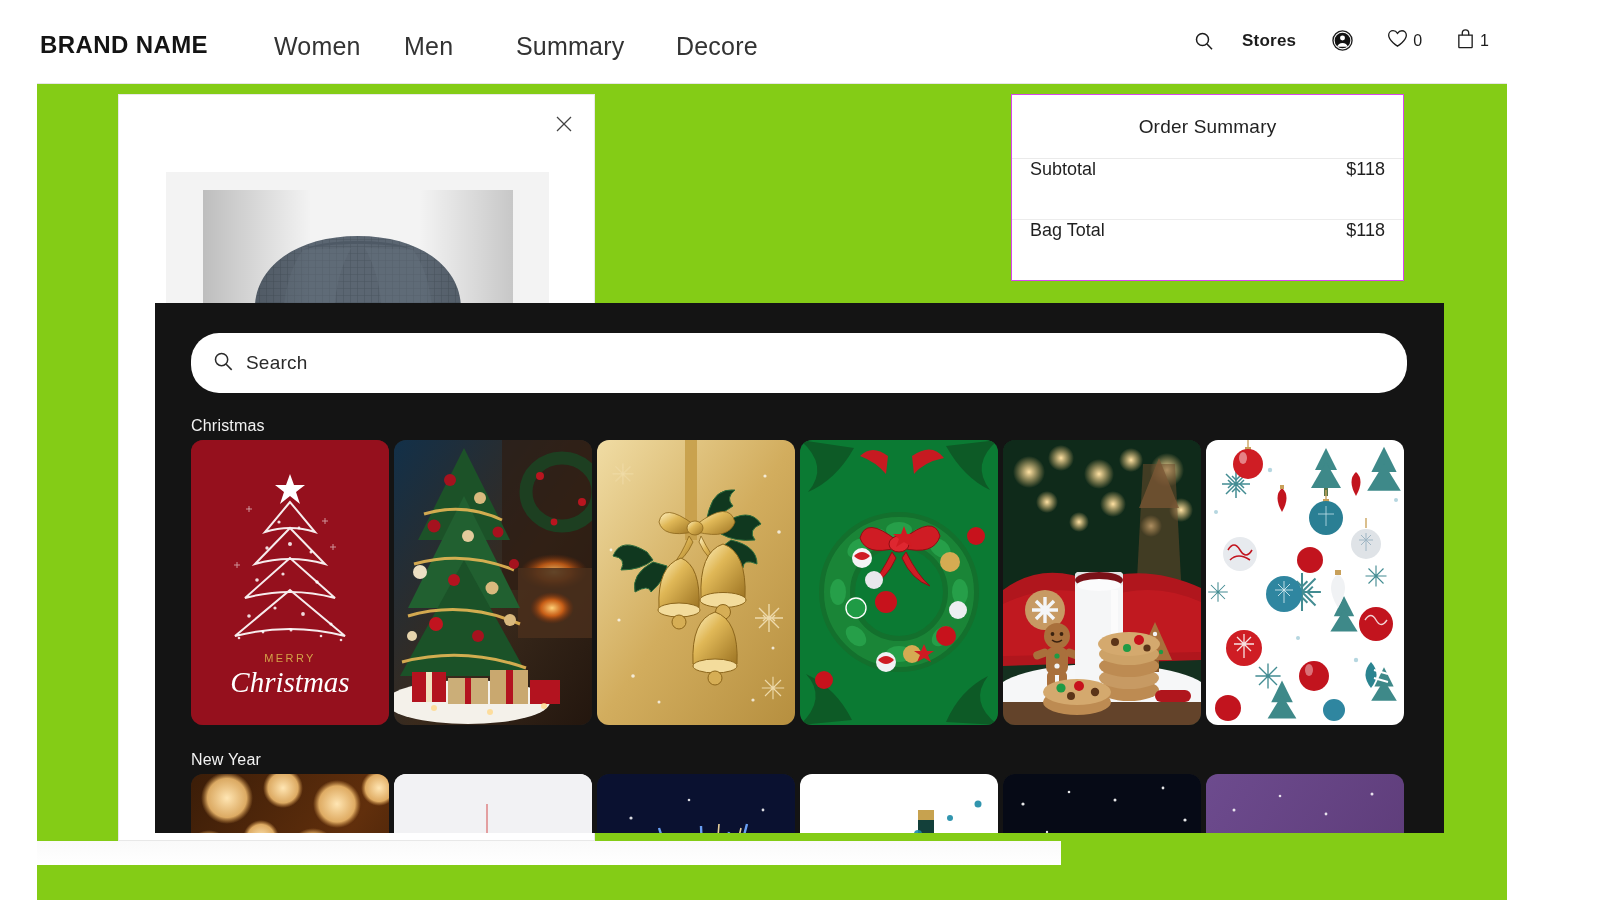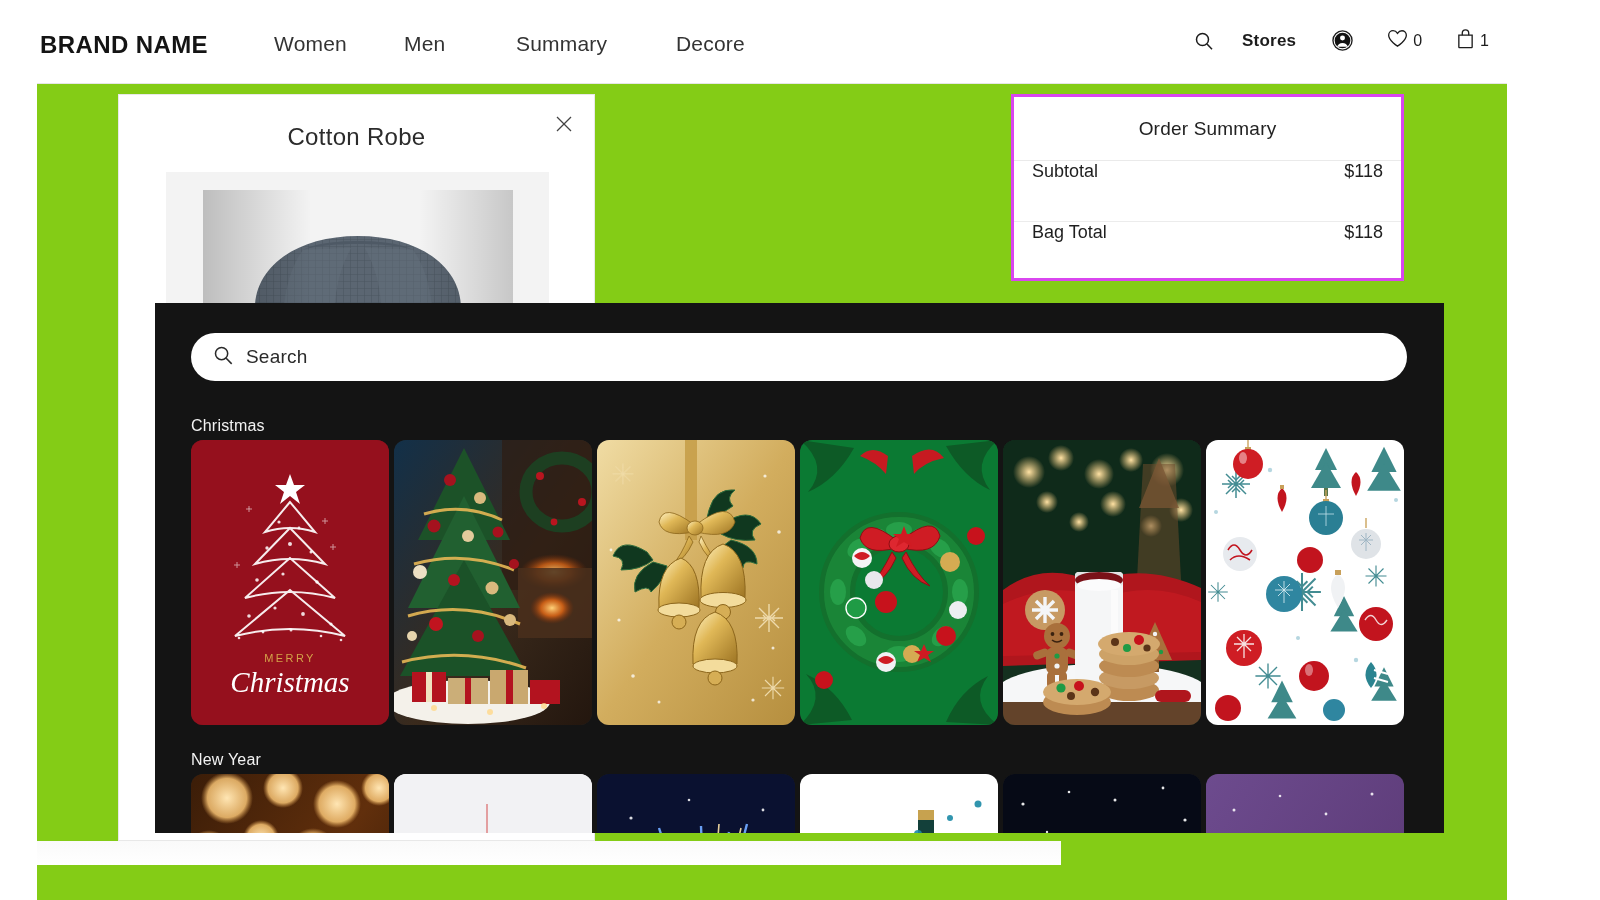--- a/index.html
+++ b/index.html
@@ -42,21 +42,21 @@
     color: #141414;
   }
   .nav {
     position: absolute;
     left: 237px;
     top: 32px;
     display: flex;
     gap: 0;
   }
   .nav-item {
-    font-size: 21px;
+    font-size: 25px;
     color: #333333;
     font-weight: 400;
     letter-spacing: 0.2px;
     cursor: pointer;
   }
   .nav-item:nth-child(1) { width: 130px; }
   .nav-item:nth-child(2) { width: 112px; }
   .nav-item:nth-child(3) { width: 160px; }
   .nav-item:nth-child(4) { width: 120px; }
 
@@ -132,21 +132,21 @@
   }
 
   
   .order-summary {
     position: absolute;
     left: 974px;
     top: 94px;
     width: 393px;
     height: 187px;
     background: #ffffff;
-    border: 3px solid #d946ef;
+    border: 1px solid #d946ef;
   }
   .os-head {
     height: 64px;
     display: flex; align-items: center; justify-content: center;
     border-bottom: 1px solid #eaeaea;
     font-size: 19px;
     color: #222222;
     letter-spacing: 0.2px;
   }
   .os-row {
@@ -169,21 +169,21 @@
     height: 530px;
     background: #141414;
     overflow: hidden;
     z-index: 50;
   }
   .search-pill {
     position: absolute;
     left: 36px;
     top: 30px;
     width: 1216px;
-    height: 48px;
+    height: 60px;
     background: #ffffff;
     border-radius: 28px;
     display: flex;
     align-items: center;
     padding-left: 22px;
     cursor: text;
   }
   .search-ph {
     font-size: 19px;
     color: #2a2a2a;
@@ -290,21 +290,20 @@
             <path d="M3 7.5 h14 v12.5 a0.6 0.6 0 0 1 -0.6 0.6 H3.6 a0.6 0.6 0 0 1 -0.6 -0.6 Z"></path>
             <path d="M6.6 7.5 V5.4 a3.4 3.4 0 0 1 6.8 0 V7.5"></path>
           </svg>
         </span>
         <span class="hdr-count">1</span>
       </div>
     </div>
   </div>
 
   <div class="product-card">
-    <div class="product-title">Cotton Robe</div>
     <div class="product-close">
       <svg width="18" height="18" viewBox="0 0 18 18" stroke="#444" stroke-width="1.2">
         <line x1="2" y1="2" x2="16" y2="16"></line>
           <line x1="16" y1="2" x2="2" y2="16"></line>
       </svg>
     </div>
     <div class="product-image">
       <svg class="robe" viewBox="0 0 310 400">
         <defs>
           <pattern id="waffle" width="7" height="7" patternUnits="userSpaceOnUse">

